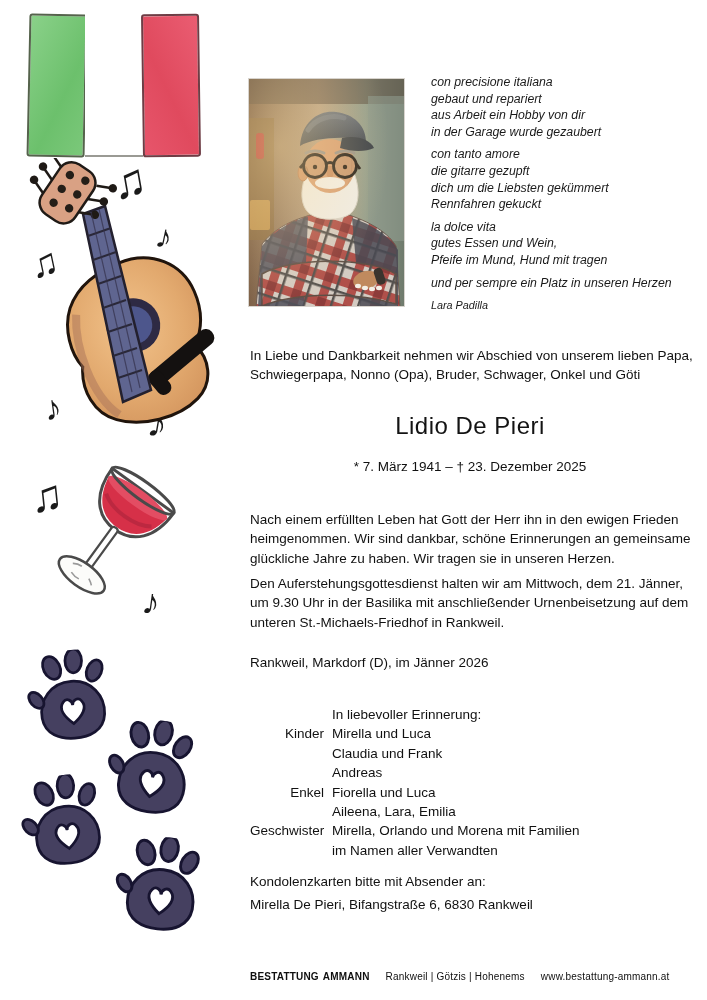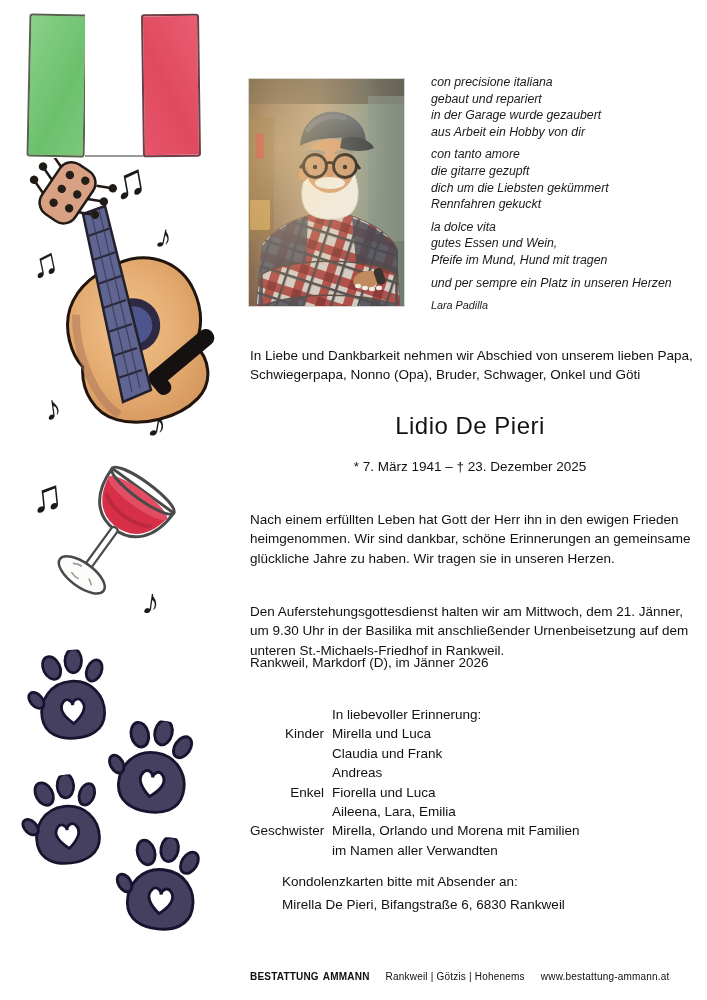--- a/index.html
+++ b/index.html
@@ -37,26 +37,26 @@
     font-size:12.3px;line-height:16.6px;color:var(--ink,#1a1a1a);}
   .stanza{margin:0 0 6px 0;}
   .pline{white-space:nowrap;}
   .poem-author{font-size:10.8px;margin-top:3px;}
   .intro{position:absolute;left:250px;top:346px;width:444px;font-size:13.5px;line-height:19px;margin:0;}
   .name{position:absolute;left:250px;top:412px;width:440px;margin:0;text-align:center;
     font-size:24px;font-weight:400;letter-spacing:.5px;color:#131313;}
   .dates{position:absolute;left:250px;top:459px;width:440px;text-align:center;font-size:13.5px;}
   .para{position:absolute;left:250px;width:450px;font-size:13.5px;line-height:19.3px;margin:0;}
   .para.pa1{top:510px;}
-  .para.pa2{top:602px;}
+  .para.pa2{top:574px;}
   .placeline{position:absolute;left:250px;top:655px;font-size:13.5px;}
   .rem{position:absolute;left:250px;top:705px;display:grid;grid-template-columns:74px auto;
     column-gap:8px;font-size:13.5px;line-height:19.4px;}
   .rlabel{text-align:right;}
-  .cond{position:absolute;left:250px;top:871px;font-size:13.5px;line-height:22.5px;margin-left:32px;}
+  .cond{position:absolute;left:250px;top:871px;font-size:13.5px;line-height:22.5px;}
   .footer{position:absolute;left:250px;top:971px;font-size:10px;letter-spacing:.2px;color:#0f0f0f;}
   .footer .b1{font-weight:600;}
   .footer .b2{font-weight:800;margin-left:4px;}
   .footer .locs{margin-left:16px;}
   .footer .web{margin-left:16px;}
 </style>
 </head>
 <body>
 
 <div class="page">
@@ -253,22 +253,22 @@
     <path d="M94,60 C110,57 122,62 126,70 C118,74 104,74 92,70 Z" fill="#3f444a"></path>
     <path d="M60,52 C68,40 84,36 96,40" stroke="#848a92" stroke-width="5" opacity="0.5" fill="none" stroke-linecap="round"></path>
     <rect width="157" height="229" fill="url(#warmRad)"></rect>
     <rect x="0.5" y="0.5" width="156" height="228" fill="none" stroke="#d8d4ce" stroke-width="1"></rect>
   </svg>
 
   <div class="poem">
     <div class="stanza">
       <div class="pline">con precisione italiana</div>
       <div class="pline">gebaut und repariert</div>
+      <div class="pline">aus Arbeit ein Hobby von dir</div>
       <div class="pline">in der Garage wurde gezaubert</div>
-      <div class="pline">aus Arbeit ein Hobby von dir</div>
     </div>
     <div class="stanza">
       <div class="pline">con tanto amore</div>
       <div class="pline">die gitarre gezupft</div>
       <div class="pline">dich um die Liebsten gekümmert</div>
       <div class="pline">Rennfahren gekuckt</div>
     </div>
     <div class="stanza">
       <div class="pline">la dolce vita</div>
       <div class="pline">gutes Essen und Wein,</div>

